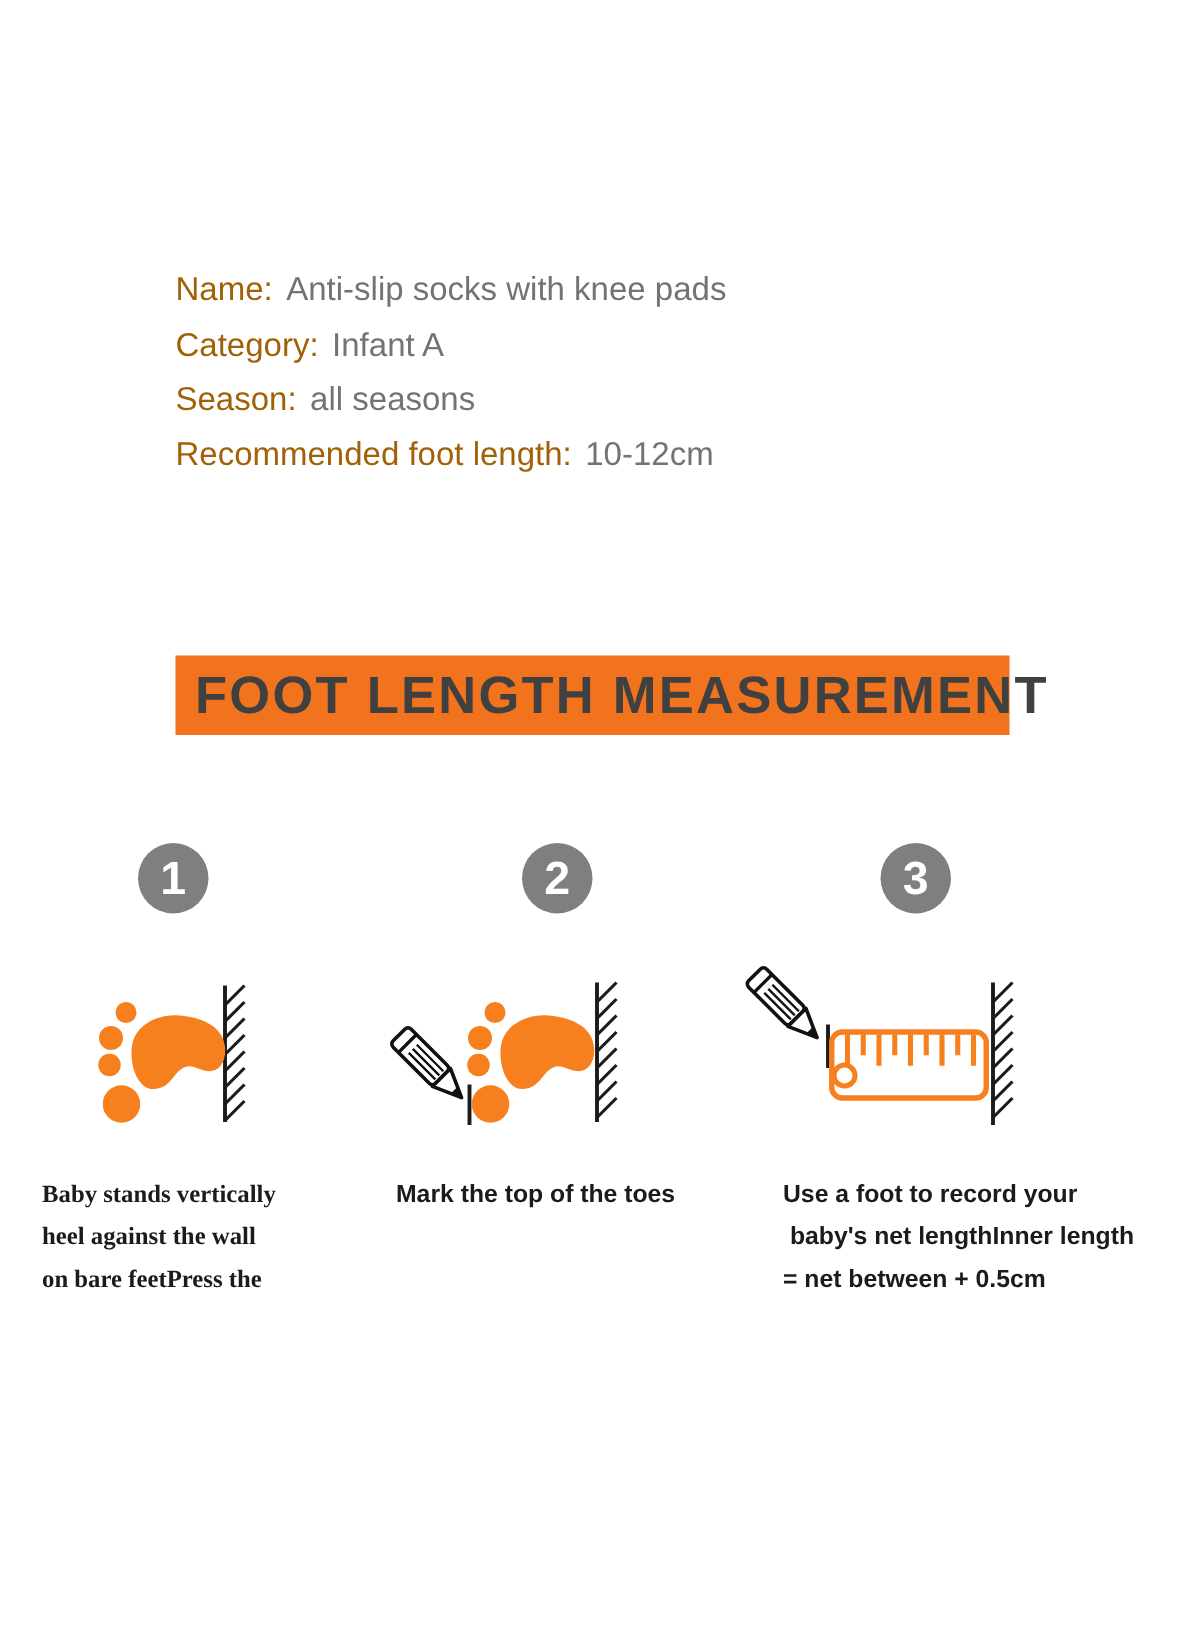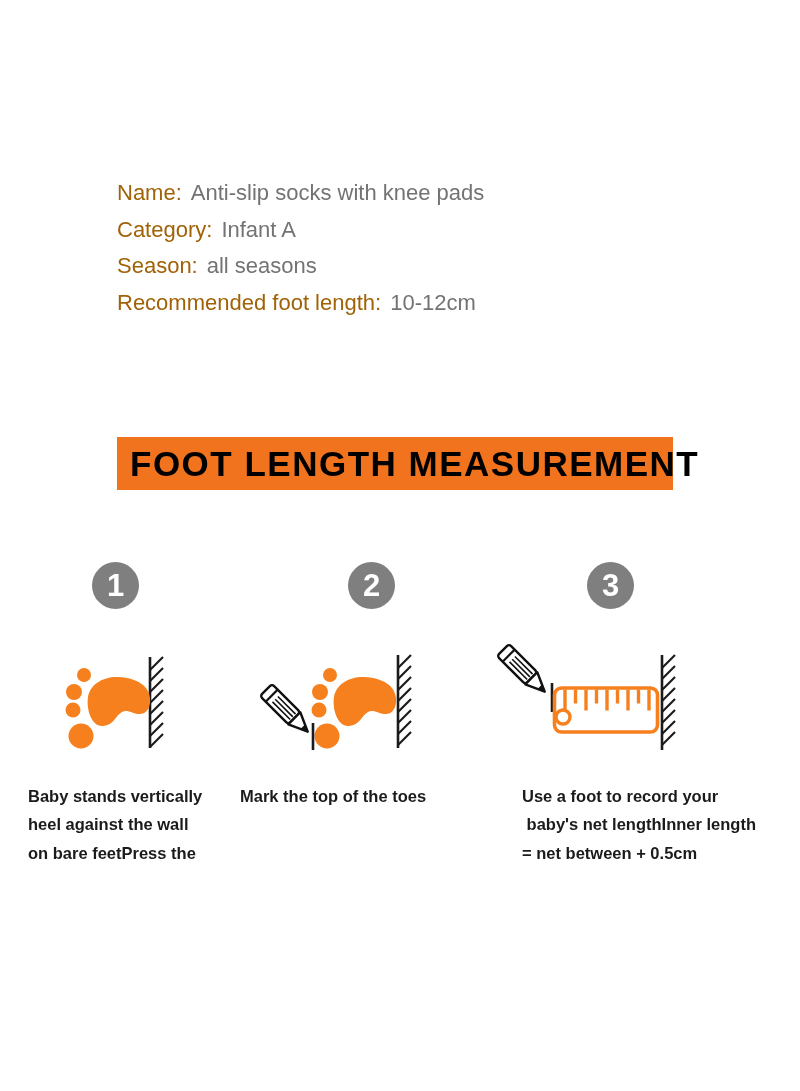--- a/index.html
+++ b/index.html
@@ -30,21 +30,21 @@
   
   .banner {
     left: 117px; top: 437px;
     width: 556px; height: 53px;
     background: #f2731d;
     display: flex; align-items: center;
     padding-left: 13px;
     box-sizing: border-box;
   }
   .banner-text {
-    color: #000000;
+    color: #404040;
     font-weight: bold;
     font-size: 35px;
     letter-spacing: 1.5px;
     white-space: nowrap;
   }
 
   
   .badge {
     width: 47px; height: 47px;
     border-radius: 50%;
@@ -65,22 +65,22 @@
 
   
   .step-text {
     top: 782px;
     font-size: 16.5px;
     font-weight: bold;
     line-height: 28.3px;
     color: #1b1b1b;
   }
   .step-text div { white-space: pre; }
-  .step-text-1 { left: 28px; }
-  .step-text-2 { left: 240px; }
+  .step-text-1 { left: 28px; font-family: Liberation Serif, serif; }
+  .step-text-2 { left: 264px; }
   .step-text-3 { left: 522px; }
 </style>
 </head>
 <body>
 
 <div class="abs info">
   <div class="info-row">
     <span class="info-label">Name:</span><span class="info-value">Anti-slip socks with knee pads</span>
   </div>
   <div class="info-row">

